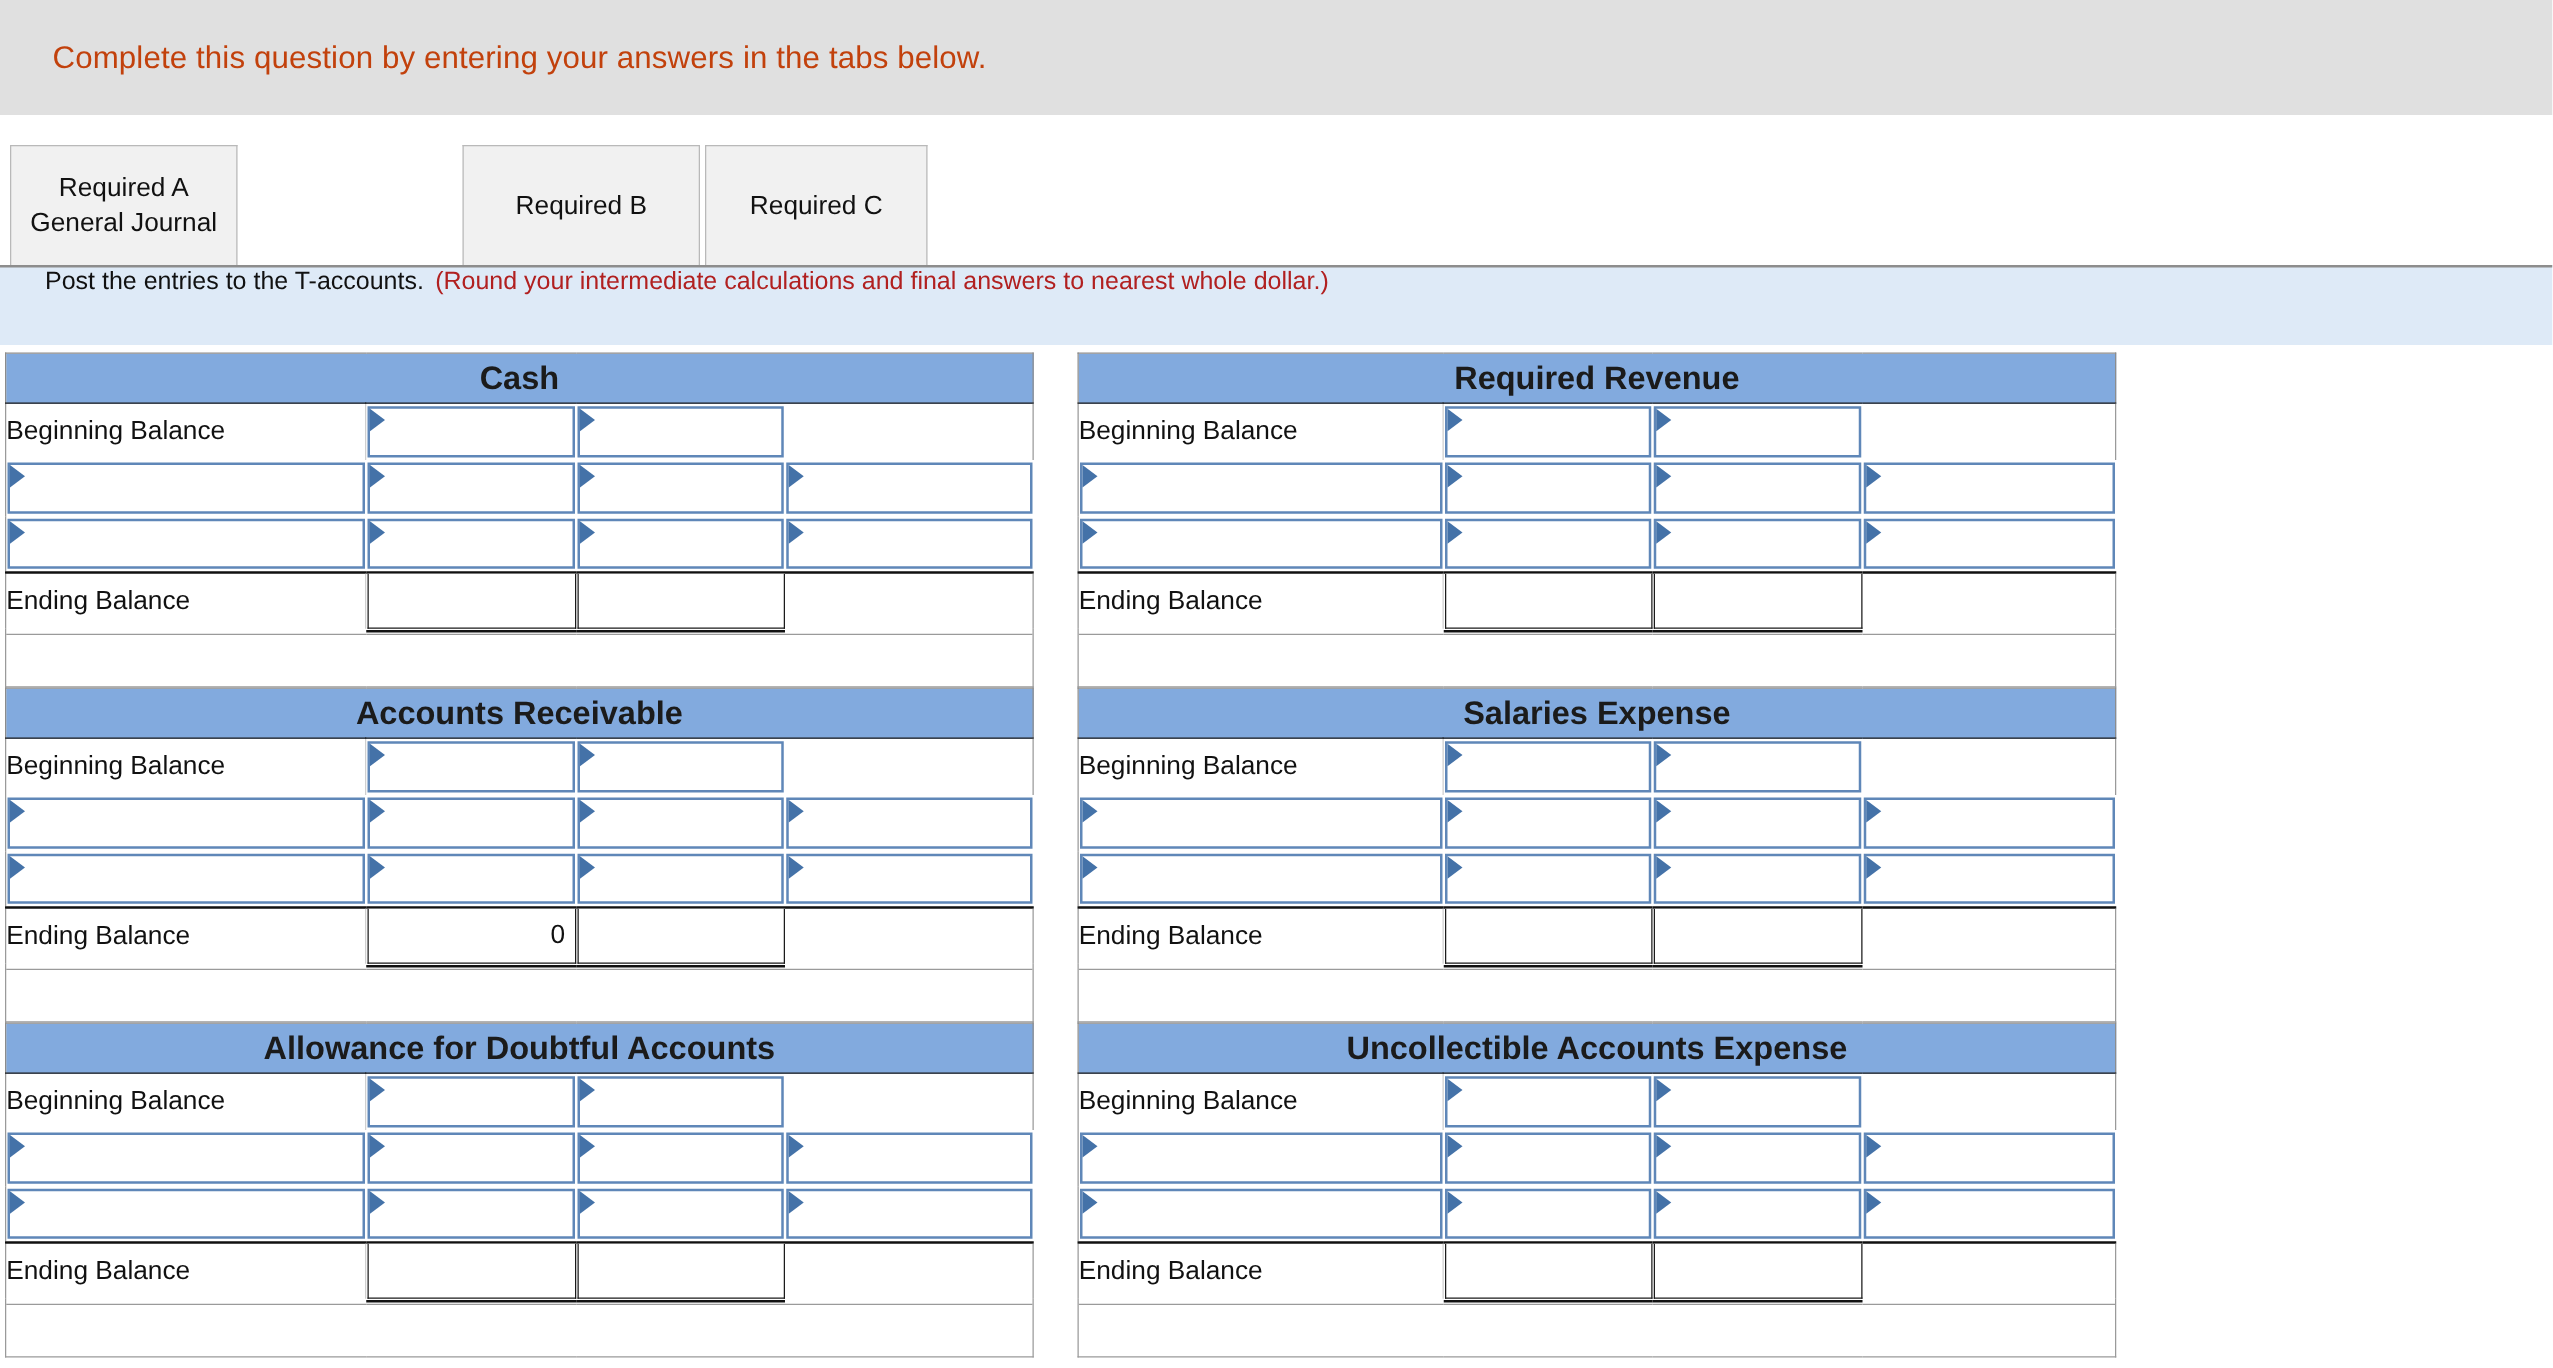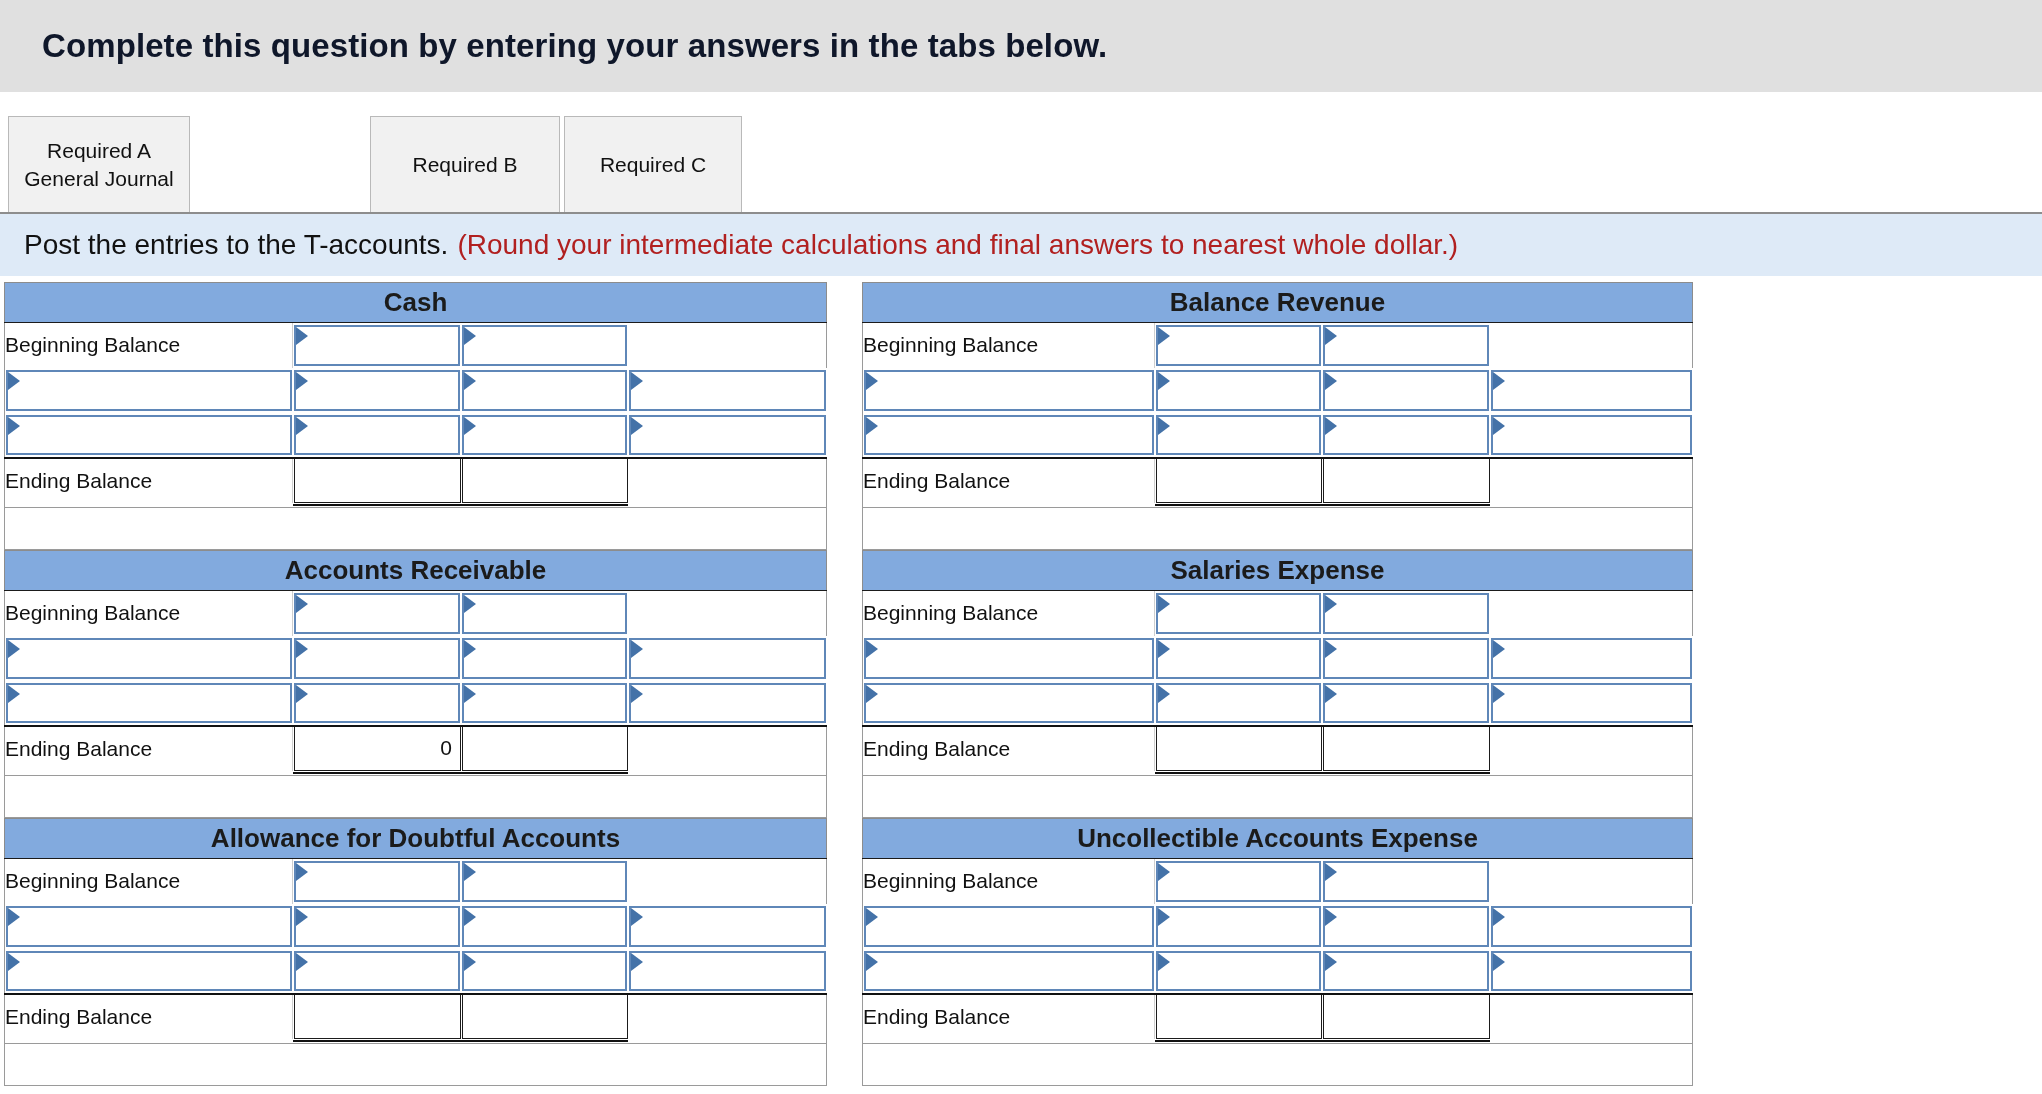--- a/index.html
+++ b/index.html
@@ -13,23 +13,23 @@
 
   
   .banner {
     height: 92px;
     background: #e0e0e0;
     display: flex;
     align-items: center;
     padding-left: 42px;
   }
   .banner-text {
-    font-size: 33px;
-    font-weight: bold;
-    color: #0f172a;
+    font-size: 25px;
+    font-weight: normal;
+    color: #c2410c;
     letter-spacing: .1px;
   }
 
   
   .tabstrip {
     position: relative;
     height: 120px;
     background: #ffffff;
     padding-left: 8px;
   }
@@ -59,23 +59,23 @@
   #tab1 { left: 194px; width: 172px; height: 104px; }
   #tab2 { left: 370px; width: 190px; height: 96px; }
   #tab3 { left: 564px; width: 178px; height: 96px; }
 
   
   .instructionbar {
     height: 64px;
     background: #deeaf7;
     border-top: 2px solid #8d8d8d;
     display: flex;
-    align-items: center;
-    padding-left: 24px;
-    font-size: 28px;
+    align-items: flex-start;
+    padding-left: 36px;
+    font-size: 20px;
     color: #111;
   }
   .instr-red { color: #b12020; margin-left: 9px; }
 
   
   .accounts-area {
     position: relative;
     height: 800px;
     background: #ffffff;
     padding-top: 6px;
@@ -532,21 +532,21 @@
   <div class="acct-col right" id="col-right">
       <table class="tacct">
         <colgroup>
           <col style="width: 292px;">
           <col style="width: 167px;">
           <col style="width: 168px;">
           <col style="width: 202px;">
         </colgroup>
         <tbody>
           <tr>
-            <td class="acct-title" colspan="4">Balance Revenue</td>
+            <td class="acct-title" colspan="4">Required Revenue</td>
           </tr>
           <tr>
             <td class="lbl">Beginning Balance</td>
             <td class="inputcell">
               <div class="inbox">
                 <span class="tri"></span>
                 <span class="inval"></span>
               </div>
             </td>
             <td class="inputcell">

